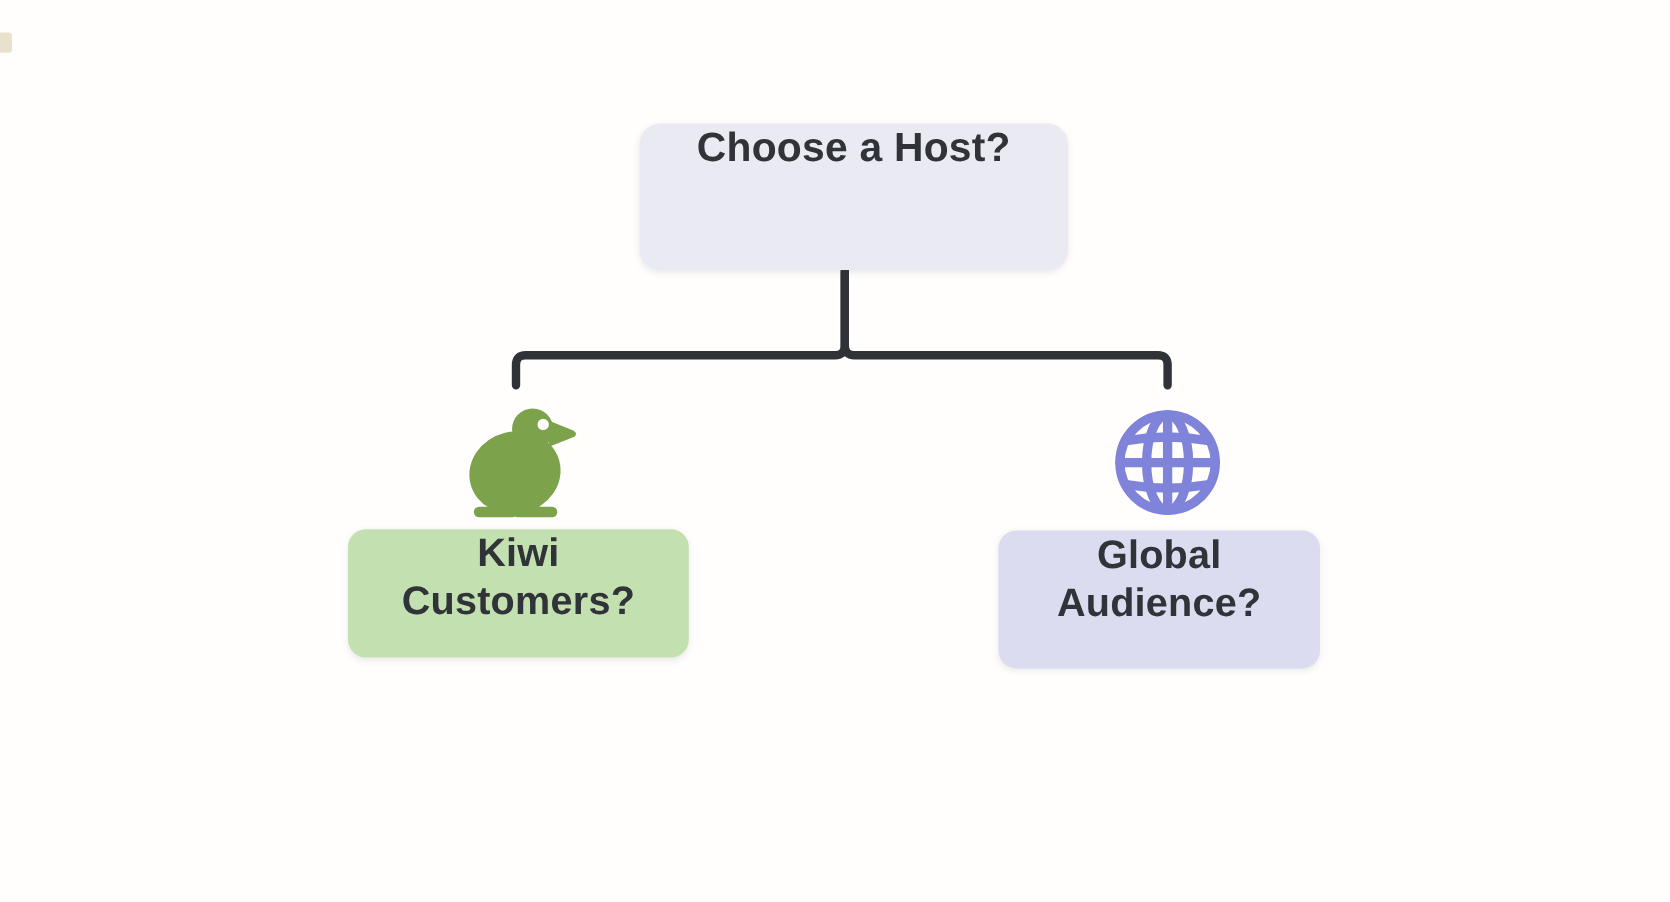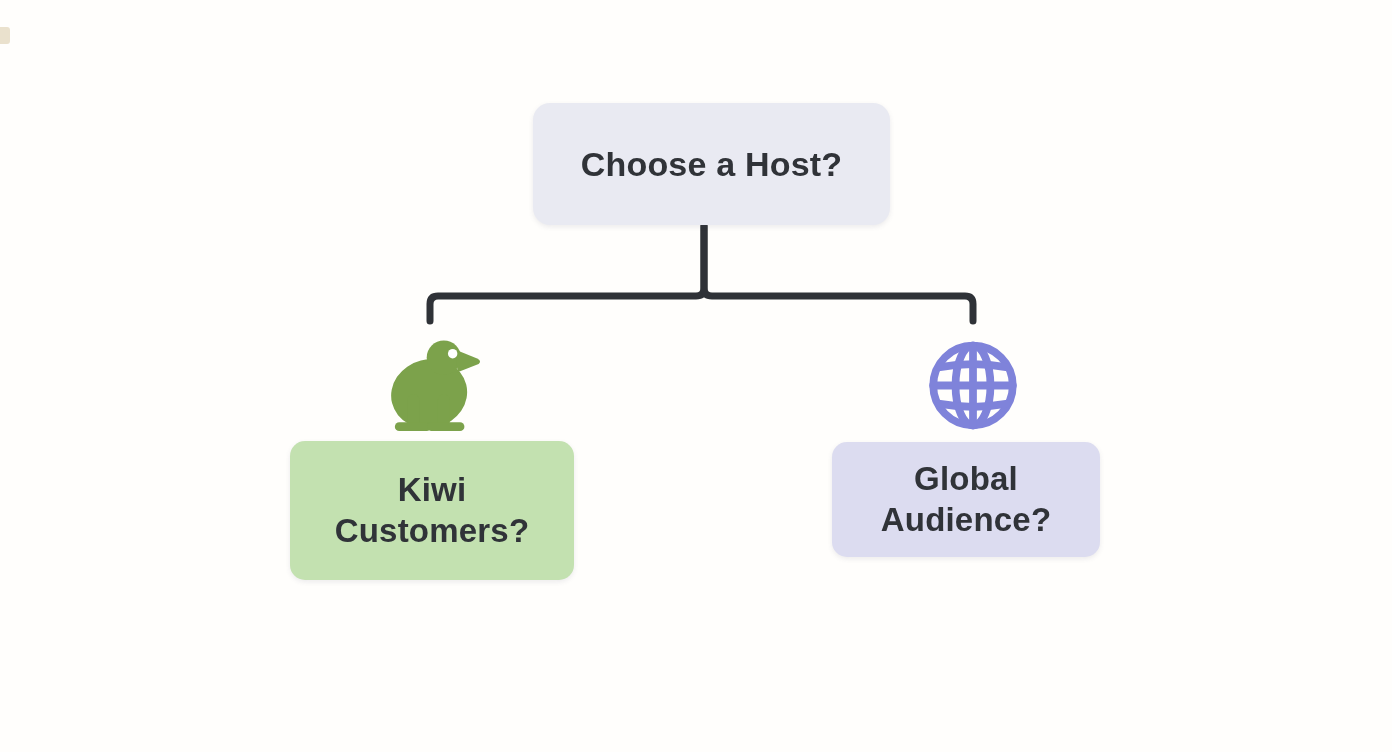--- a/index.html
+++ b/index.html
@@ -24,28 +24,27 @@
   }
   .connector-path {
     fill: none;
     stroke-width: 7;
     stroke-linecap: round;
     stroke-linejoin: round;
   }
   .node {
     position: absolute;
     display: flex;
-    align-items: center;
     justify-content: center;
     text-align: center;
     border-radius: 15px;
     box-shadow: 0 2px 5px rgba(70, 70, 100, 0.10);
   }
   .node-root   { left: 533px; top: 103px; width: 357px; height: 122px; border-radius: 17px; }
-  .node-left   { left: 290px; top: 441px; width: 284px; height: 139px; }
+  .node-left   { left: 290px; top: 441px; width: 284px; height: 107px; }
   .node-right  { left: 832px; top: 442px; width: 268px; height: 115px; }
   .node-label {
     font-weight: 700;
     white-space: pre-line;
     letter-spacing: 0.2px;
   }
   .node-root .node-label  { font-size: 34px; line-height: 1.2; }
   .node-left .node-label,
   .node-right .node-label { font-size: 33px; line-height: 1.22; }
   .icon-svg {

